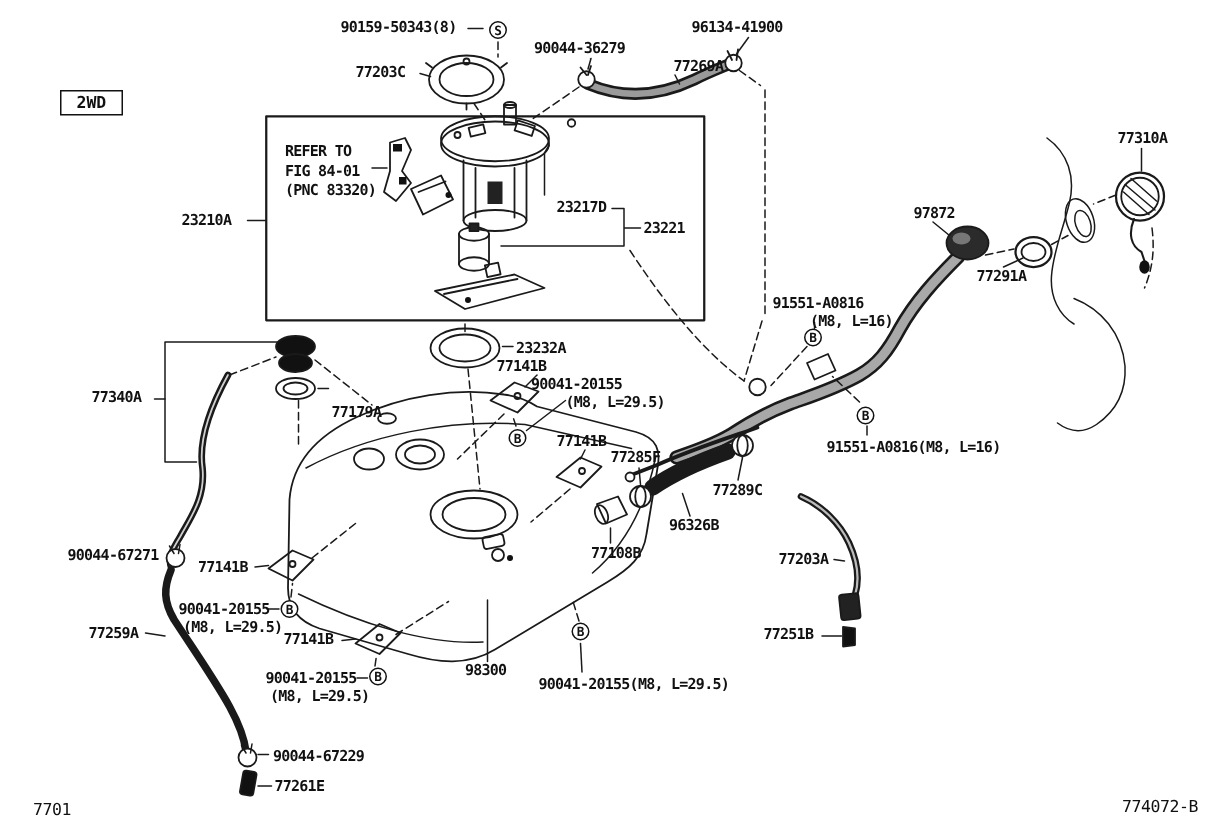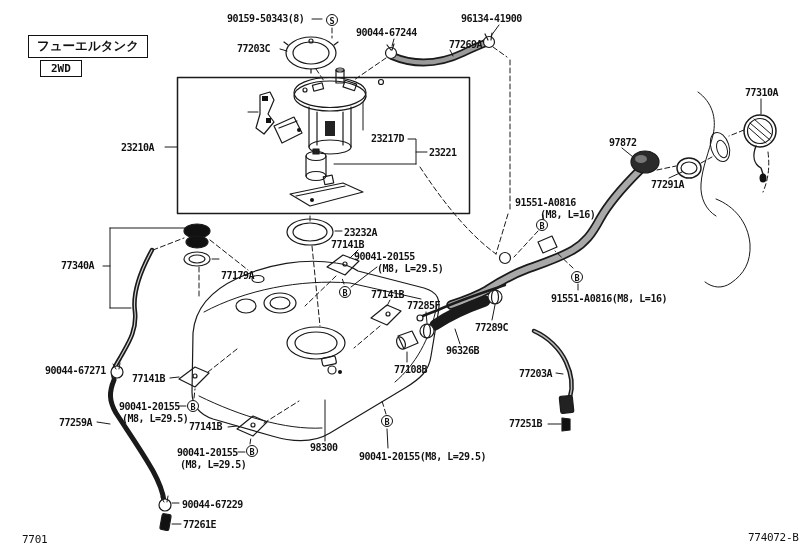--- a/index.html
+++ b/index.html
@@ -233,33 +233,37 @@
         <path d="M344,284 L342,278"></path>
         <path d="M386,414 L382,401"></path>
         <path d="M744,130 L729,136"></path>
         <path d="M657,170 L676,166"></path>
         <path d="M701,163 L712,157"></path>
         <path d="M768,152 C770,168 768,180 763,192"></path>
       </g>
     </g>
   </svg>
 
-  <div class="tbox" style="left:28px;top:35px">フューエルタンク</div>
   <div class="tbox small" style="left:40px;top:60px">2WD</div>
 
   <div class="lbl" style="left:227px;top:13px">90159-50343(8)</div>
   <div class="lbl" style="left:237px;top:43px">77203C</div>
-  <div class="lbl" style="left:356px;top:27px">90044-67244</div>
+  <div class="lbl" style="left:356px;top:27px">90044-36279</div>
   <div class="lbl" style="left:461px;top:13px">96134-41900</div>
   <div class="lbl" style="left:449px;top:39px">77269A</div>
   <div class="lbl" style="left:745px;top:87px">77310A</div>
   <div class="lbl" style="left:609px;top:137px">97872</div>
   <div class="lbl" style="left:651px;top:179px">77291A</div>
   <div class="lbl" style="left:121px;top:142px">23210A</div>
 
+  <div class="lbl" style="left:190px;top:96px">
+    <span class="ln">REFER TO</span>
+    <span class="ln" style="margin-top:1px">FIG 84-01</span>
+    <span class="ln" style="margin-top:1px">(PNC 83320)</span>
+  </div>
 
   <div class="lbl" style="left:371px;top:133px">23217D</div>
   <div class="lbl" style="left:429px;top:147px">23221</div>
 
   <div class="lbl" style="left:515px;top:197px">
     <span class="ln">91551-A0816</span>
     <span class="ln" style="margin-left:25px">(M8, L=16)</span>
   </div>
 
   <div class="lbl" style="left:344px;top:227px">23232A</div>

